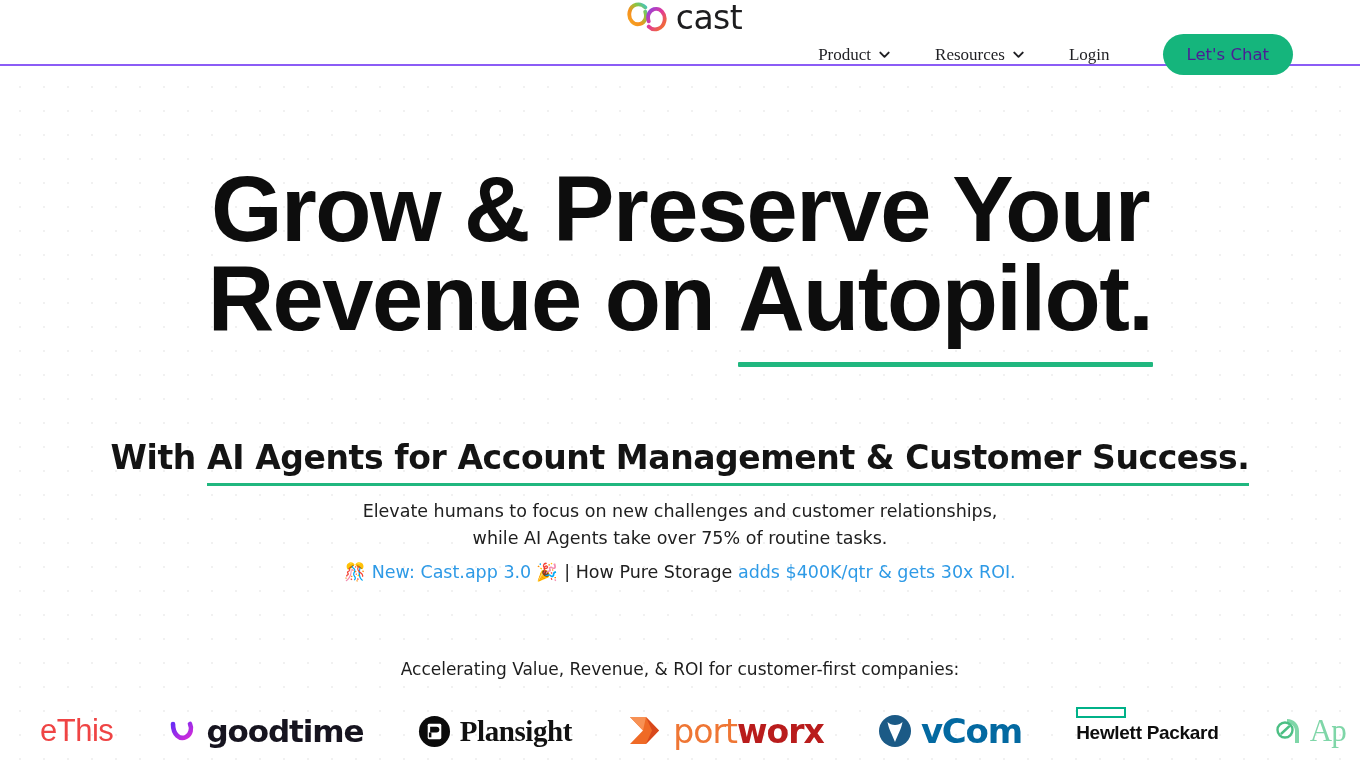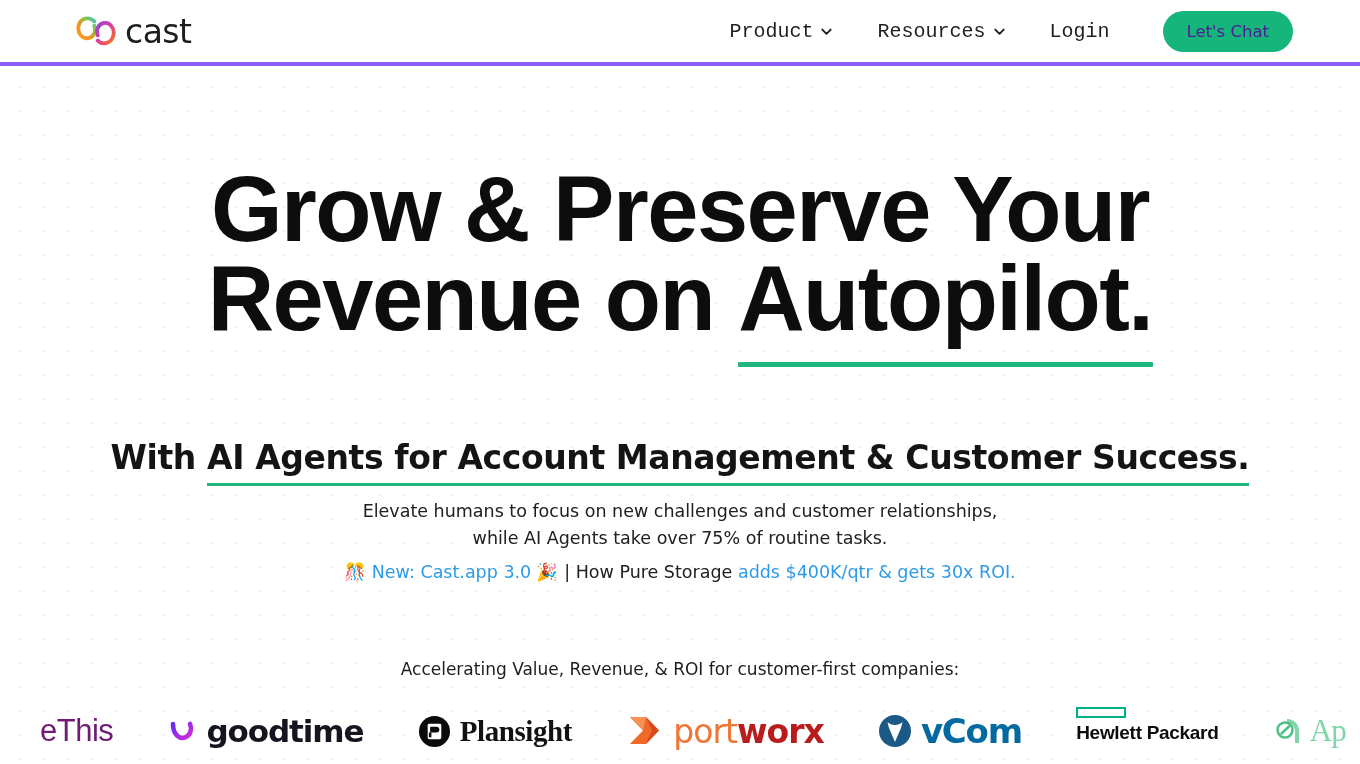--- a/index.html
+++ b/index.html
@@ -29,24 +29,25 @@
     z-index: 0;
   }
 
   
   .header {
     position: relative;
     z-index: 5;
     height: 66px;
     width: 1360px;
     background: #ffffff;
-    border-bottom: 4px solid #8b5cf6;
+    border-bottom: 2px solid #8b5cf6;
     display: flex;
     align-items: center;
     padding: 0 67px 0 76px;
+    flex-direction: column;
   }
 
   .brand {
     display: flex;
     align-items: center;
     gap: 9px;
     cursor: pointer;
   }
   .brand-mark {
     width: 40px; height: 34px;
@@ -65,26 +66,26 @@
   .nav {
     margin-left: auto;
     display: flex;
     align-items: center;
     gap: 0px;
   }
   .nav-item {
     display: flex;
     align-items: center;
     gap: 7px;
-    font-size: 20px;
+    font-size: 17px;
     color: #1f1f23;
     padding: 8px 22px;
     cursor: pointer;
     white-space: nowrap;
-    font-family: Liberation Mono, monospace;
+    font-family: Liberation Serif, serif;
   }
   .chev {
     width: 13px; height: 13px;
     display: inline-block;
     flex: none;
   }
   .chev svg { display: block; }
 
   .cta-btn {
     margin-left: 31px;
@@ -203,21 +204,21 @@
     align-items: center;
     gap: 9px;
     flex: none;
     height: 48px;
   }
 
   .lg-sharethis {
     font-family: "Liberation Sans", sans-serif;
     font-size: 31px;
     font-weight: 400;
-    color: #701a75;
+    color: #ef4444;
     letter-spacing: -0.5px;
     margin-left: -38px;
   }
 
   .gt-icon { width: 30px; height: 30px; flex: none; }
   .lg-goodtime {
     font-family: "DejaVu Sans", sans-serif;
     font-size: 31px;
     font-weight: 700;
     color: #16141f;

